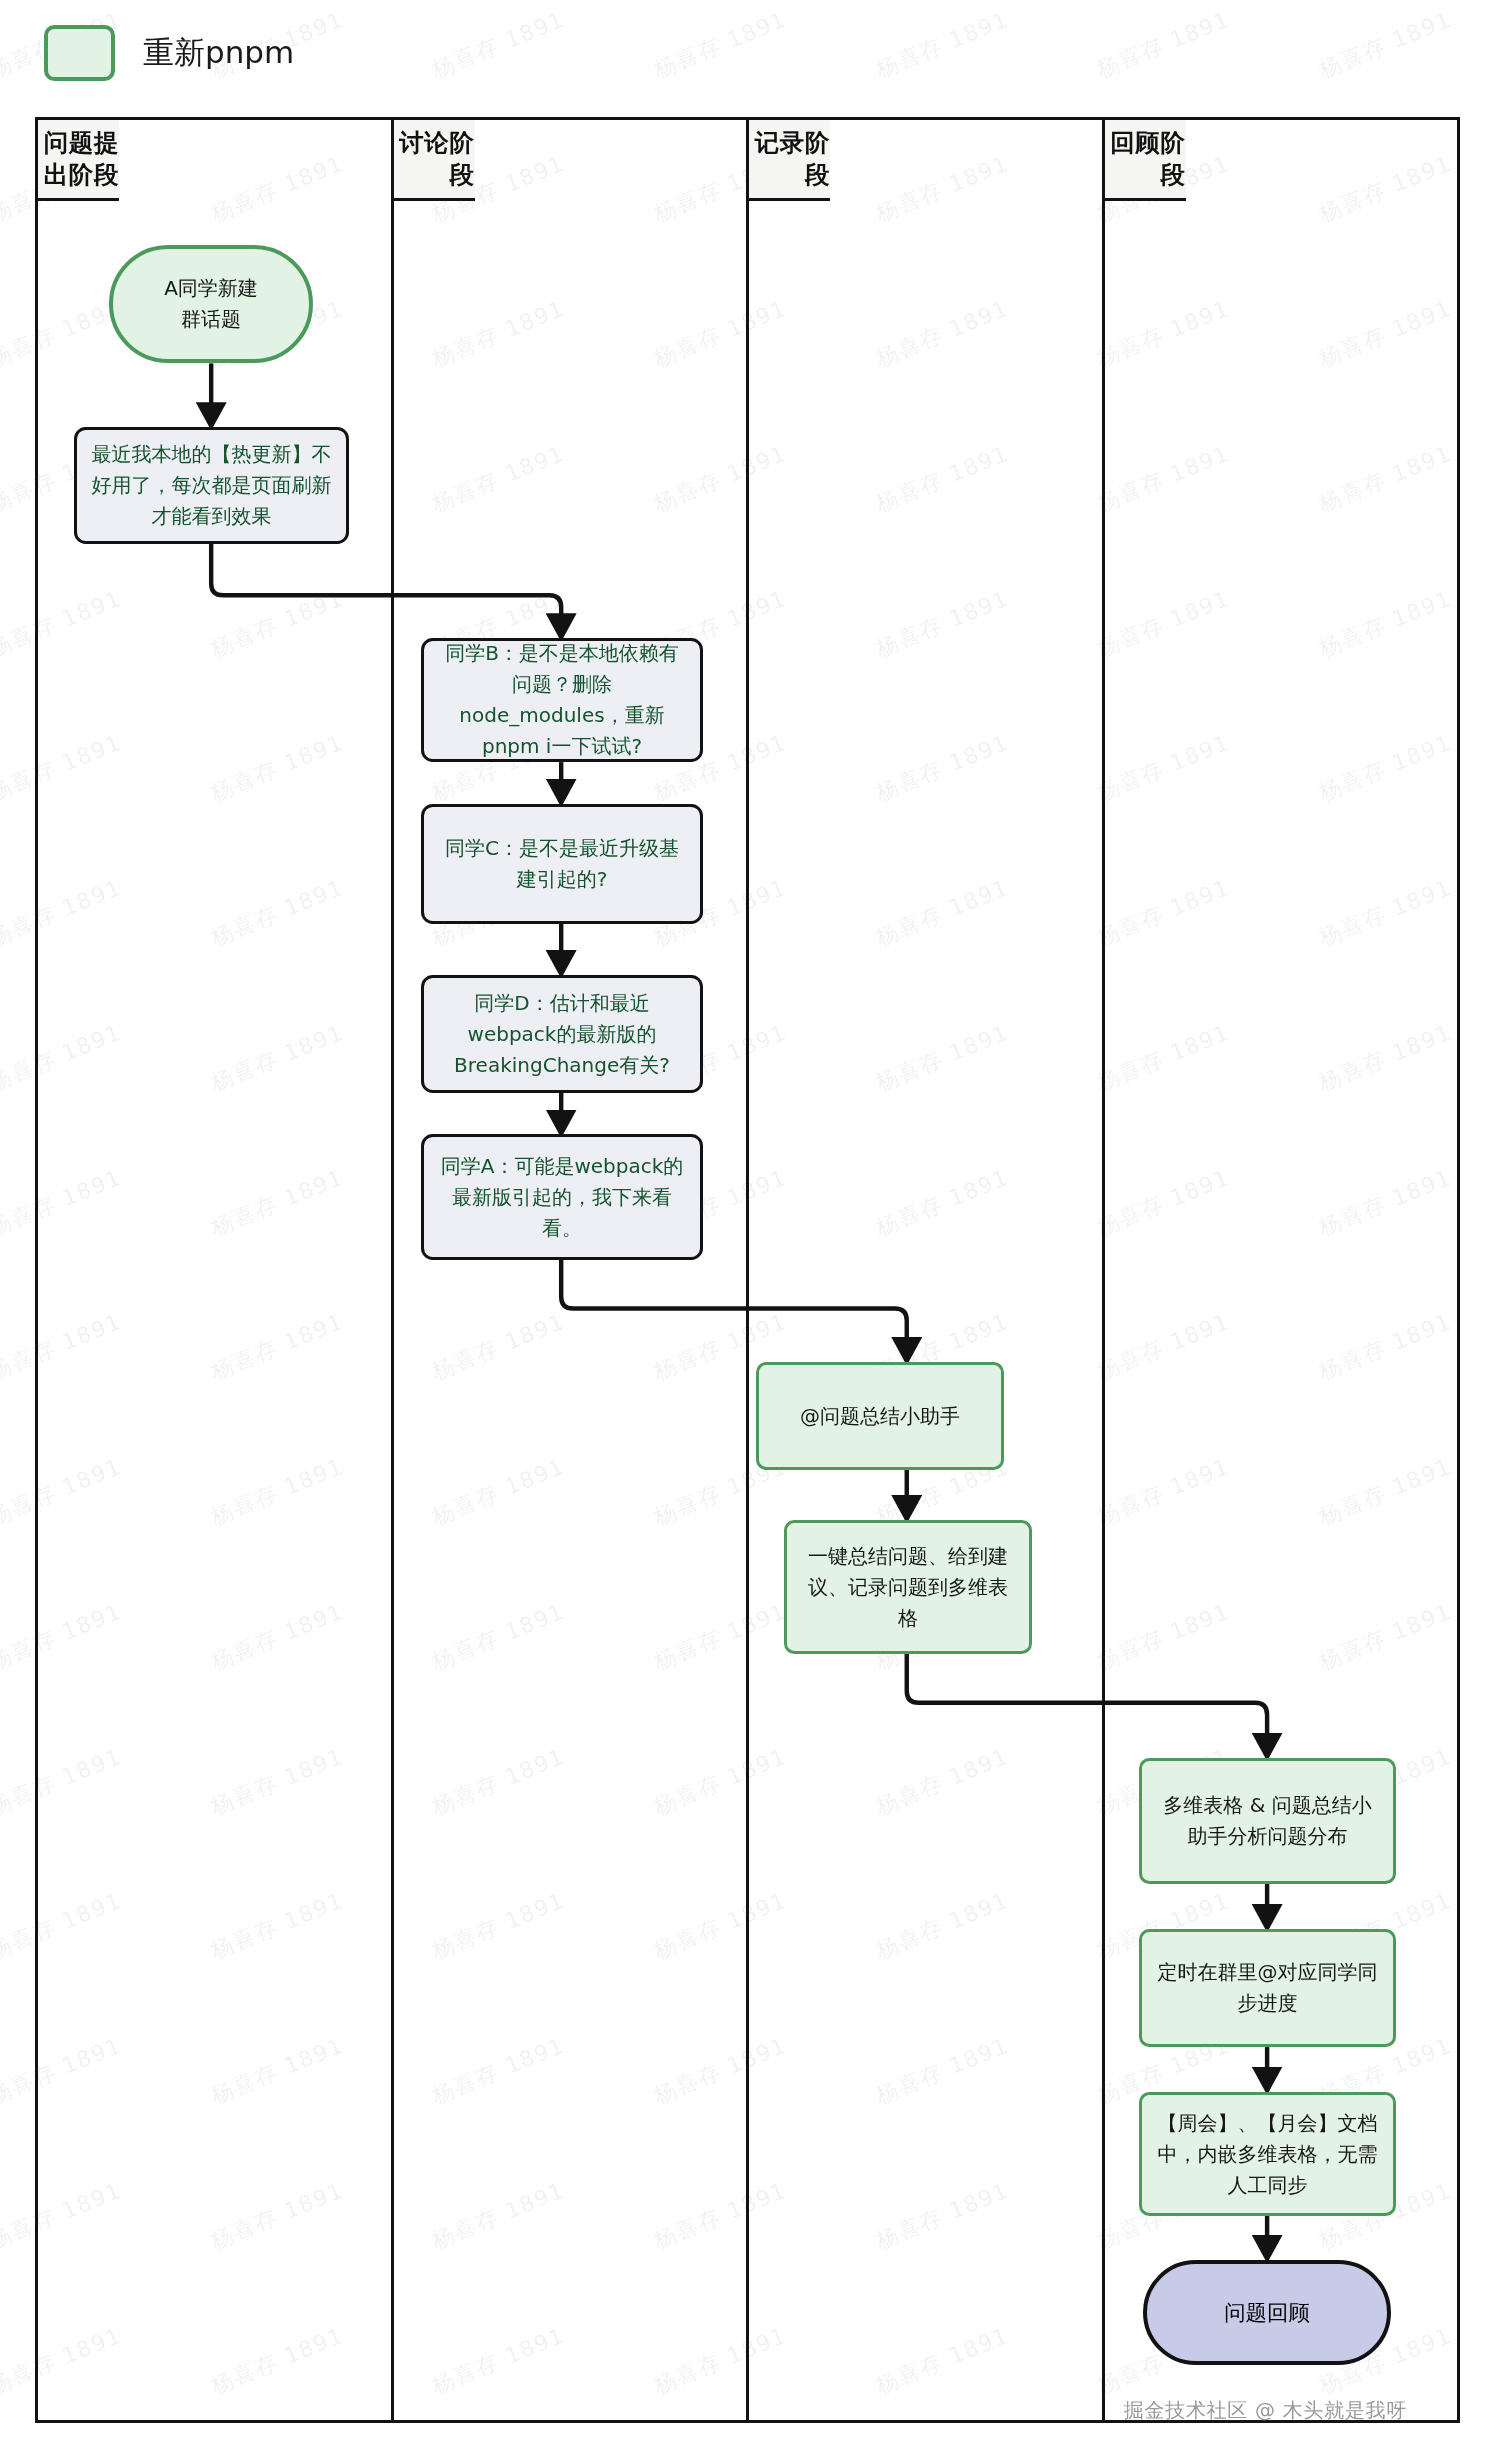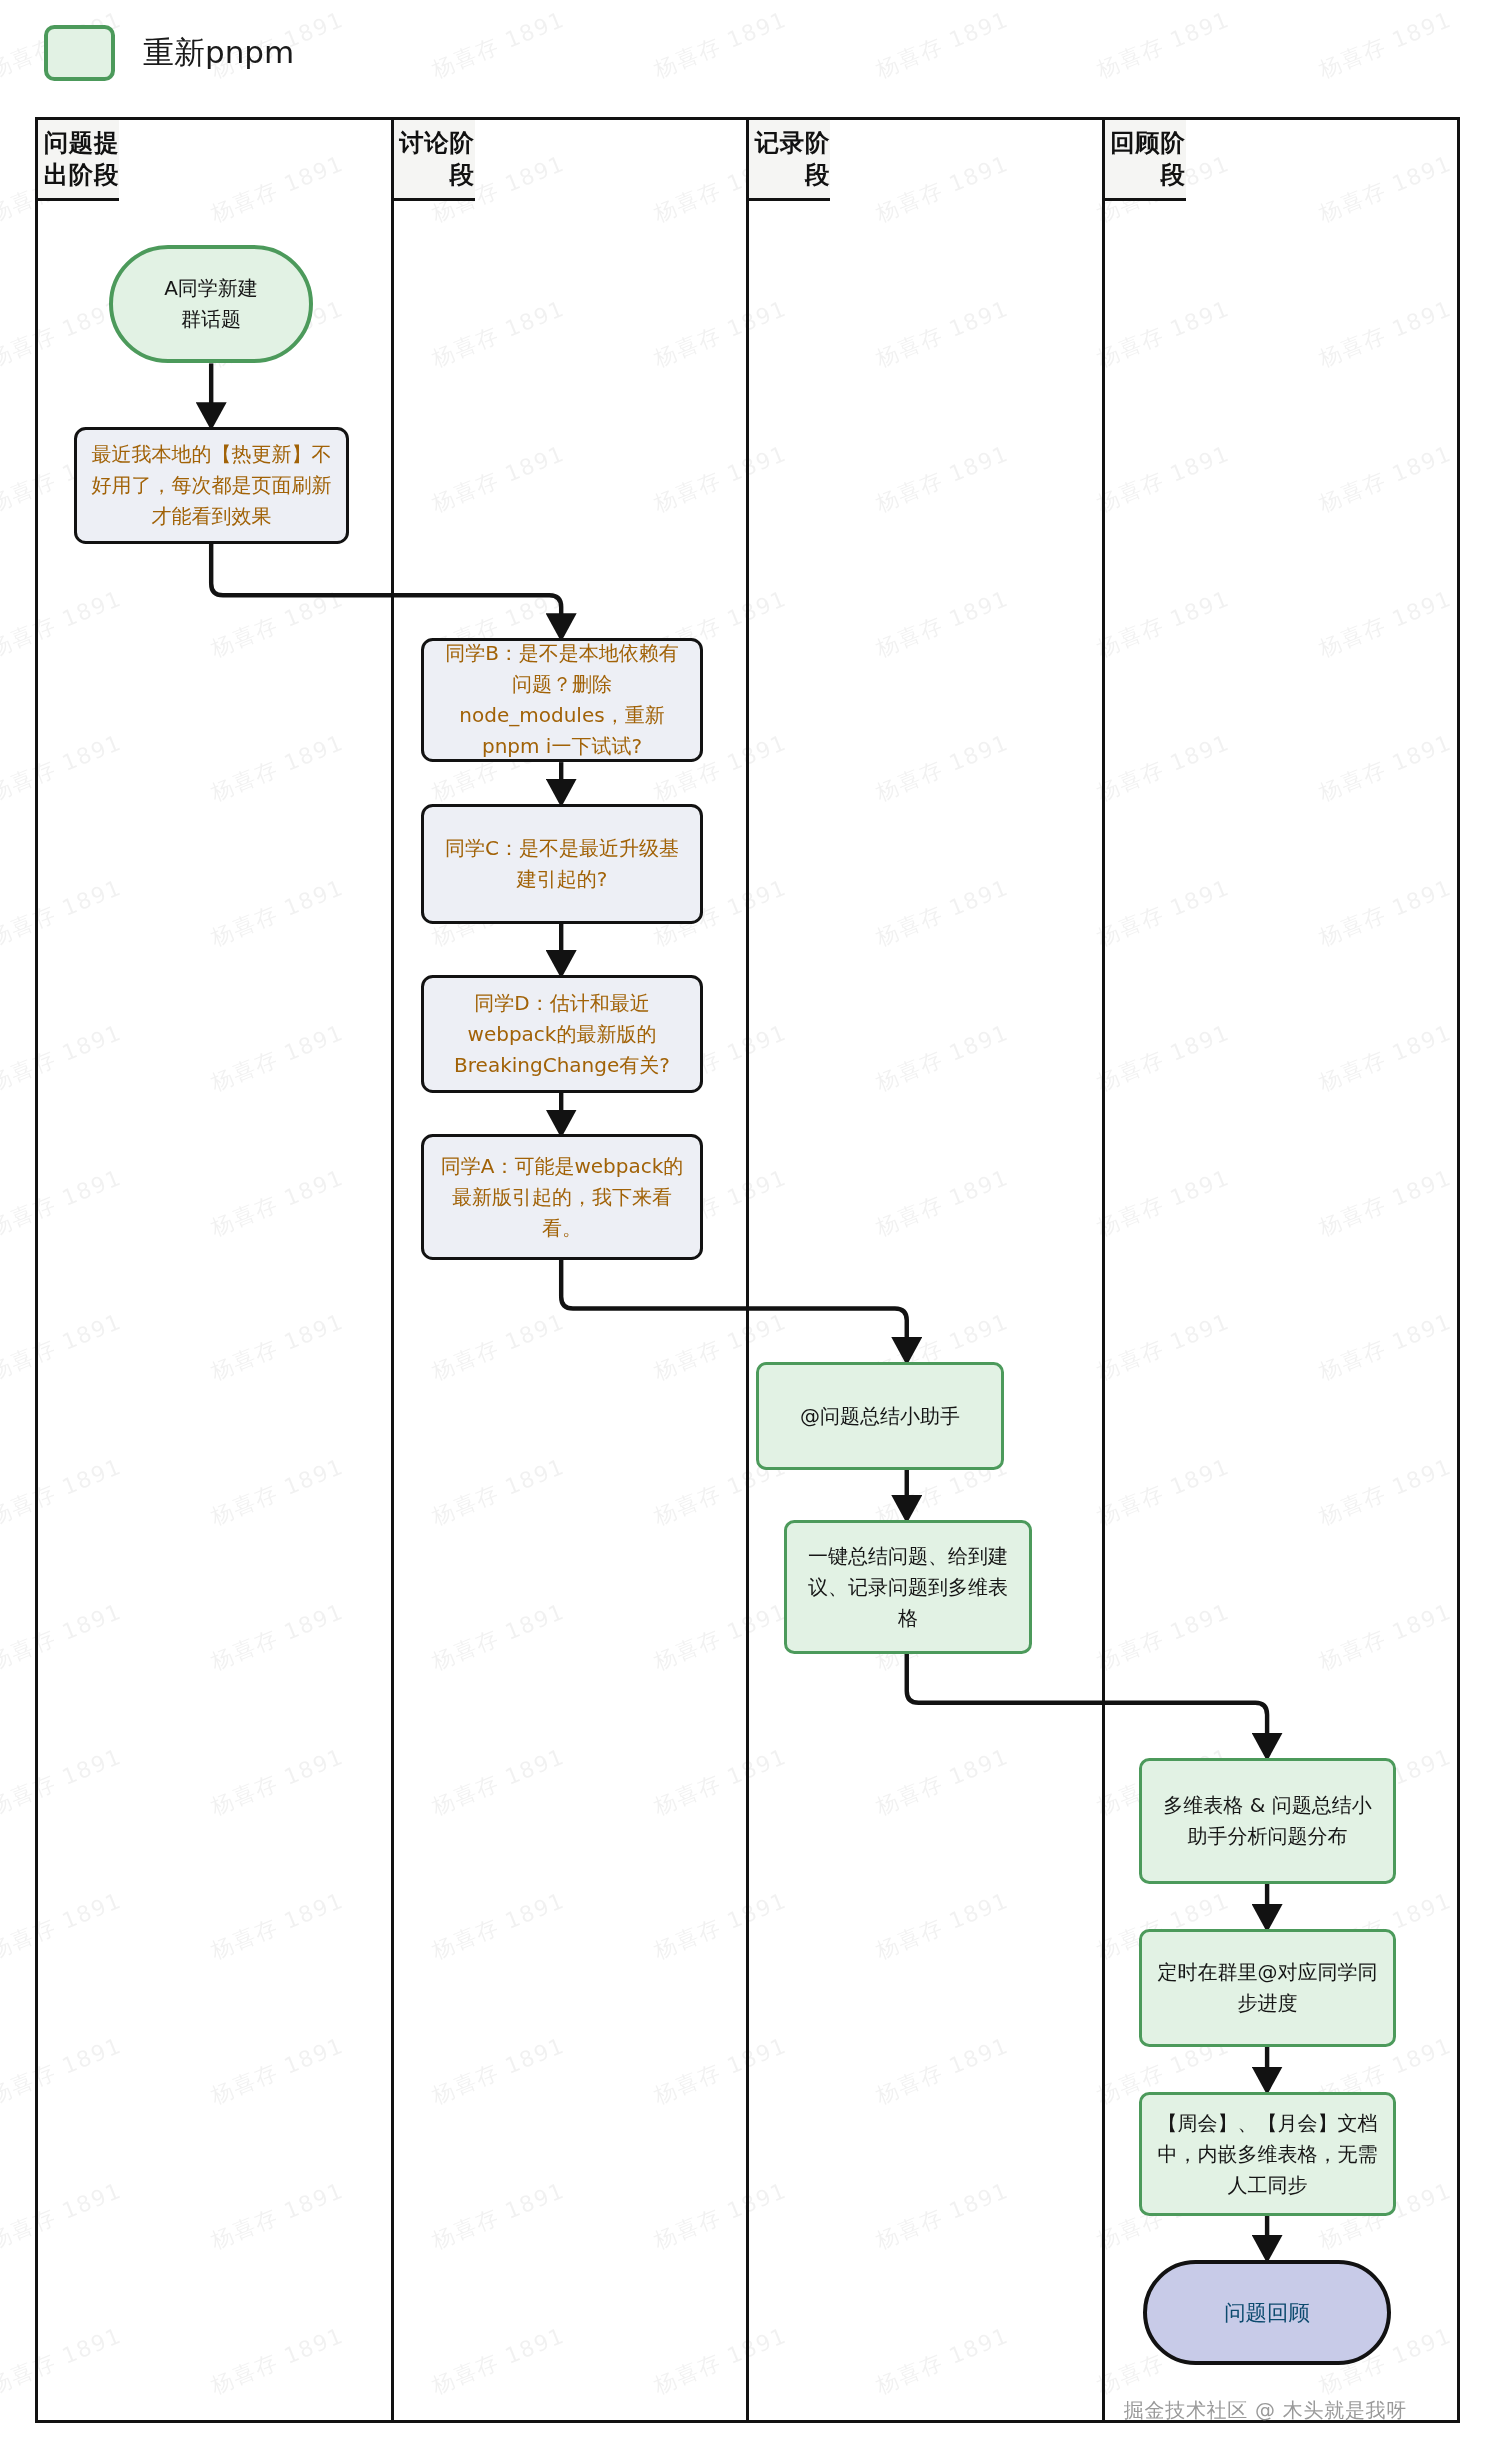--- a/index.html
+++ b/index.html
@@ -117,28 +117,28 @@
     background: #e2f2e4;
     border: 4.4px solid #4c9a5b;
     border-radius: 738px;
     color: #161616;
     font-size: 20px;
   }
   .node.gray {
     background: #edeff5;
     border: 3.7px solid #121212;
     border-radius: 11.8px;
-    color: #a16207;
+    color: #14532d;
     font-size: 20px;
   }
   .node.purple-round {
     background: #c8cbe8;
     border: 4.4px solid #121212;
     border-radius: 738px;
-    color: #0c4a6e;
+    color: #000000;
     font-size: 21.4px;
   }
 
   
   #connectors {
     position: absolute;
     left: 0; top: 0;
     width: 1496px; height: 2462px;
     z-index: 12;
     pointer-events: none;

